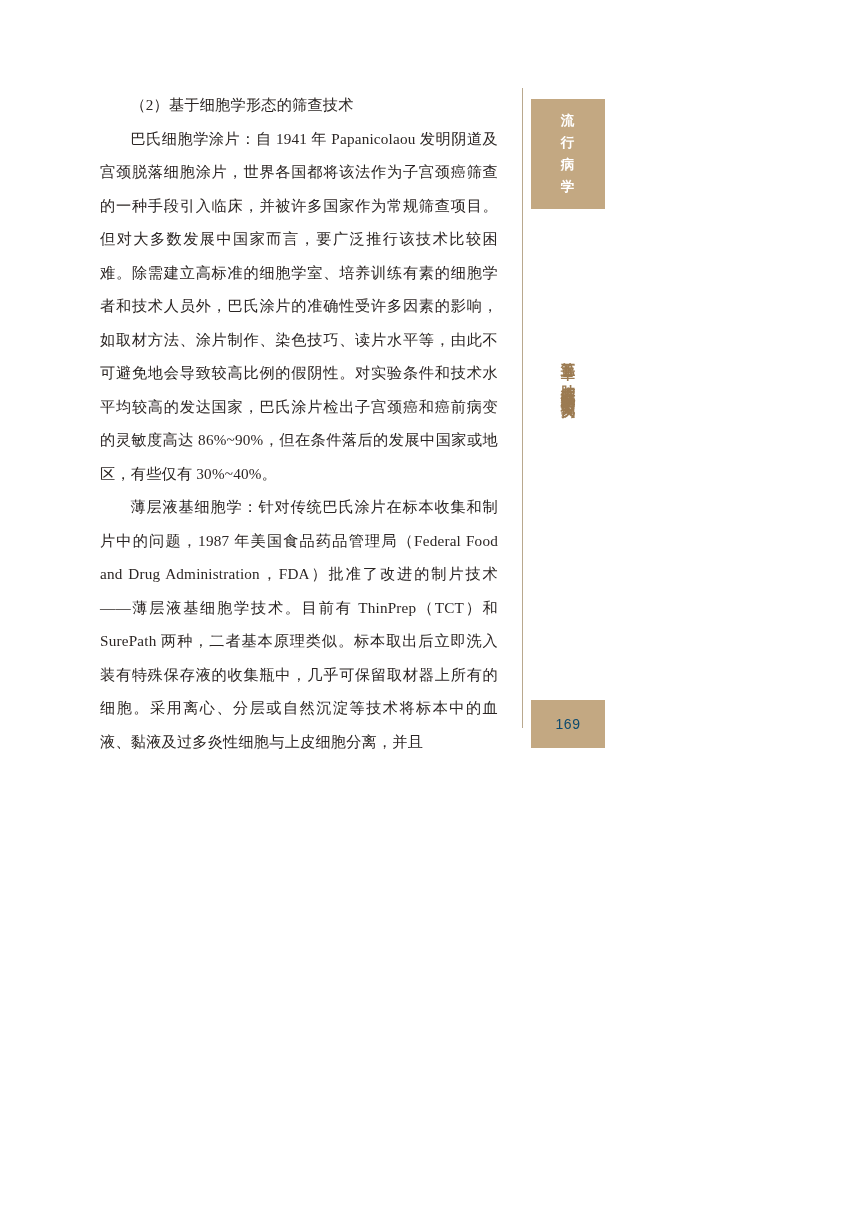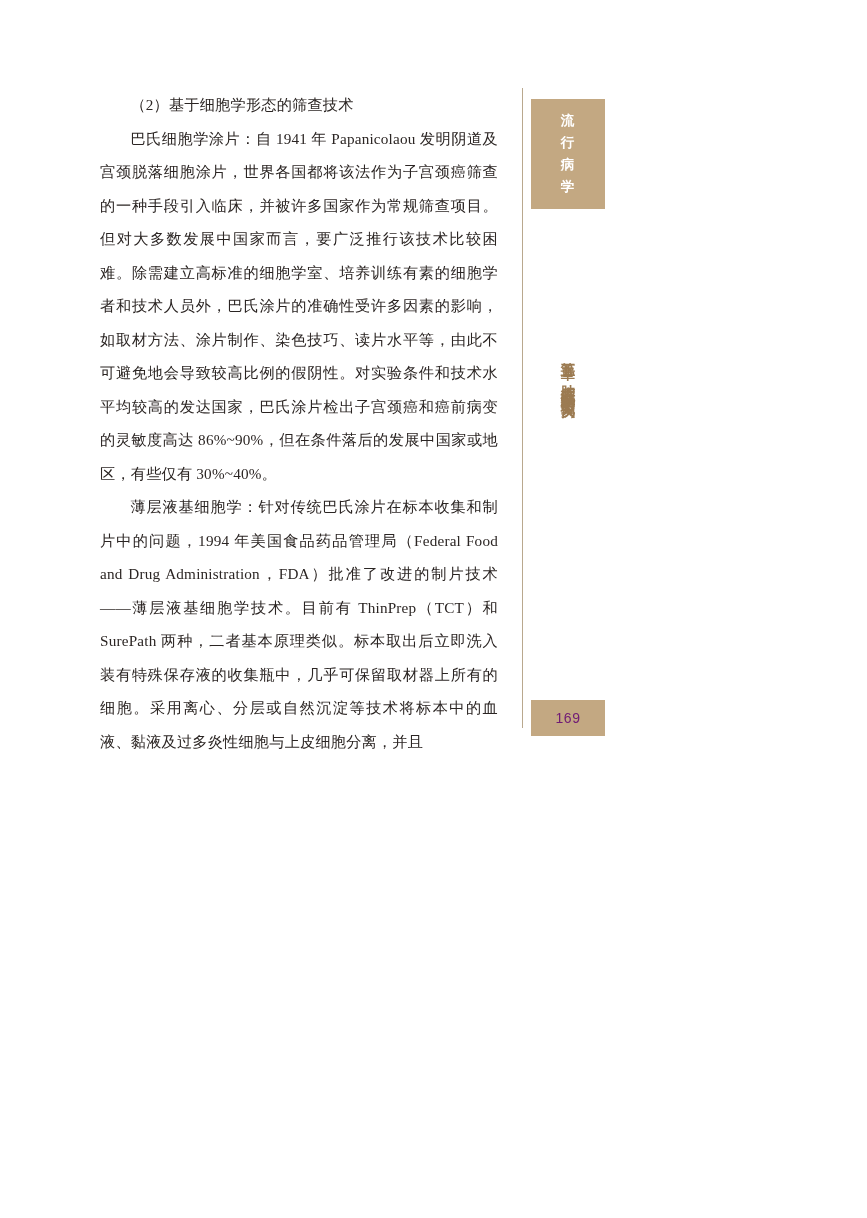--- a/index.html
+++ b/index.html
@@ -107,40 +107,40 @@
     height: 280px;
     line-height: 74px;
     white-space: pre;
   }
 
   .page-number-box {
     position: absolute;
     left: 531px;
     top: 700px;
     width: 74px;
-    height: 36px;
+    height: 48px;
     background: #c3a882;
-    color: #701a75;
+    color: #0c4a6e;
     display: flex;
     align-items: center;
     justify-content: center;
     font-size: 14px;
     font-family: "Liberation Sans", sans-serif;
     letter-spacing: 0.5px;
   }
 </style>
 </head>
 <body>
 
 <div class="page">
 
   <div class="text-column">
     <p class="para indent">（2）基于细胞学形态的筛查技术</p>
     <p class="para indent">巴氏细胞学涂片：自 1941 年 Papanicolaou 发明阴道及宫颈脱落细胞涂片，世界各国都将该法作为子宫颈癌筛查的一种手段引入临床，并被许多国家作为常规筛查项目。但对大多数发展中国家而言，要广泛推行该技术比较困难。除需建立高标准的细胞学室、培养训练有素的细胞学者和技术人员外，巴氏涂片的准确性受许多因素的影响，如取材方法、涂片制作、染色技巧、读片水平等，由此不可避免地会导致较高比例的假阴性。对实验条件和技术水平均较高的发达国家，巴氏涂片检出子宫颈癌和癌前病变的灵敏度高达 86%~90%，但在条件落后的发展中国家或地区，有些仅有 30%~40%。</p>
-    <p class="para indent">薄层液基细胞学：针对传统巴氏涂片在标本收集和制片中的问题，1994 年美国食品药品管理局（Federal Food and Drug Administration，FDA）批准了改进的制片技术——薄层液基细胞学技术。目前有 ThinPrep（TCT）和 SurePath 两种，二者基本原理类似。标本取出后立即洗入装有特殊保存液的收集瓶中，几乎可保留取材器上所有的细胞。采用离心、分层或自然沉淀等技术将标本中的血液、黏液及过多炎性细胞与上皮细胞分离，并且</p>
+    <p class="para indent">薄层液基细胞学：针对传统巴氏涂片在标本收集和制片中的问题，1987 年美国食品药品管理局（Federal Food and Drug Administration，FDA）批准了改进的制片技术——薄层液基细胞学技术。目前有 ThinPrep（TCT）和 SurePath 两种，二者基本原理类似。标本取出后立即洗入装有特殊保存液的收集瓶中，几乎可保留取材器上所有的细胞。采用离心、分层或自然沉淀等技术将标本中的血液、黏液及过多炎性细胞与上皮细胞分离，并且</p>
   </div>
 
   <div class="vrule"></div>
 
   <div class="side-band">
     <div class="side-band-text">
       <div>
         <span>流</span>
         <span>行</span>
         <span>病</span>

